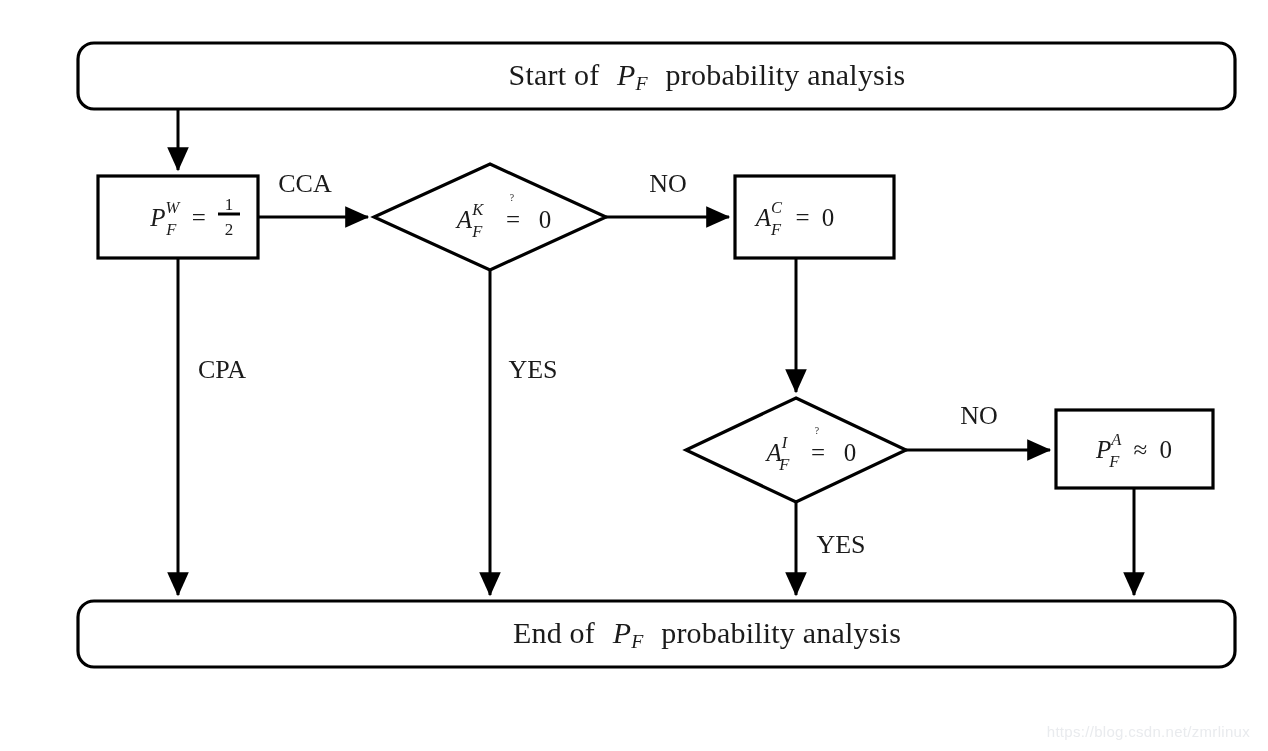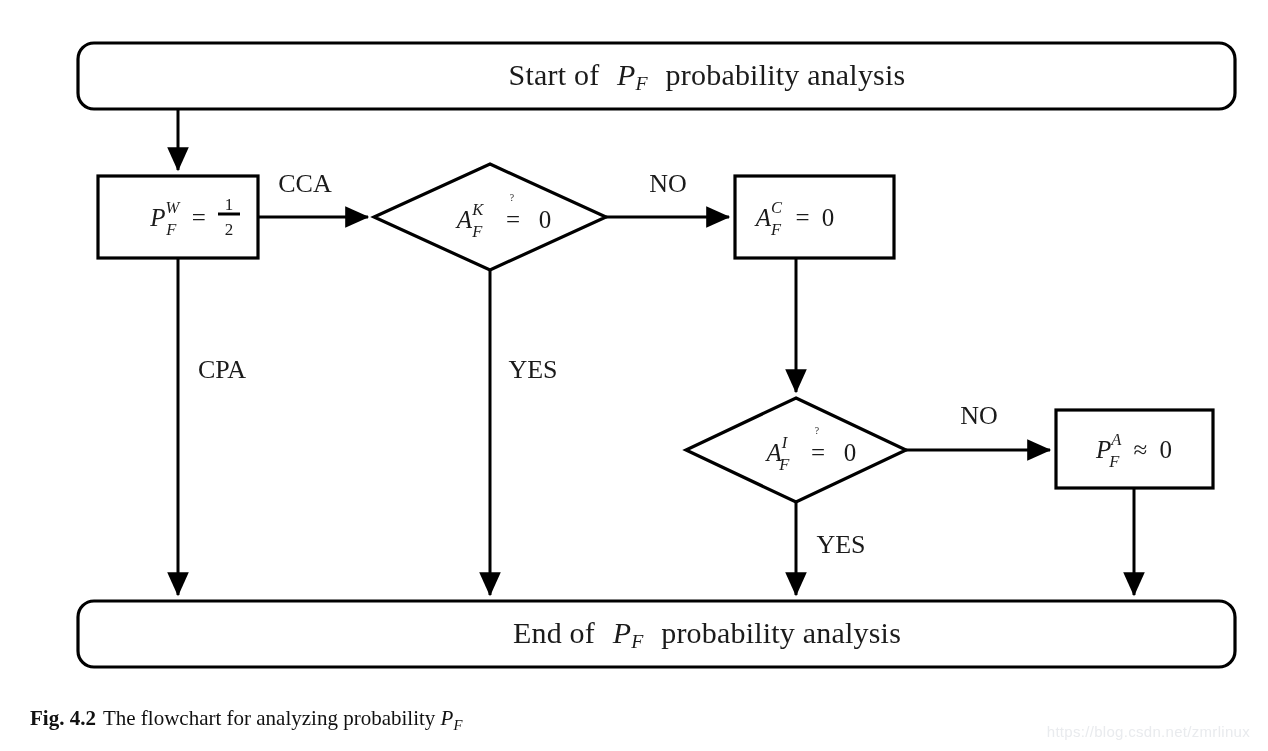--- a/index.html
+++ b/index.html
@@ -236,21 +236,16 @@
       <rect class="terminator-shape" x="78" y="601" width="1157" height="66" rx="16" ry="16"></rect>
       <text class="node-label terminator-label" x="707" y="636">
         <tspan>End of</tspan>
         <tspan dx="10" class="mi">P</tspan><tspan class="sub" dy="7">F</tspan>
         <tspan dy="-7" dx="10">probability analysis</tspan>
       </text>
     </g>
 
   </svg>
 
-  <div class="caption">
-    <span class="caption-tag">Fig. 4.2</span><span class="caption-text">The flowchart for analyzing probability</span><span class="caption-math">
-      <span>P</span><span class="sub">F</span>
-    </span>
-  </div>
 
   <div class="watermark">https://blog.csdn.net/zmrlinux</div>
 
 </div>
 
 </body></html>

